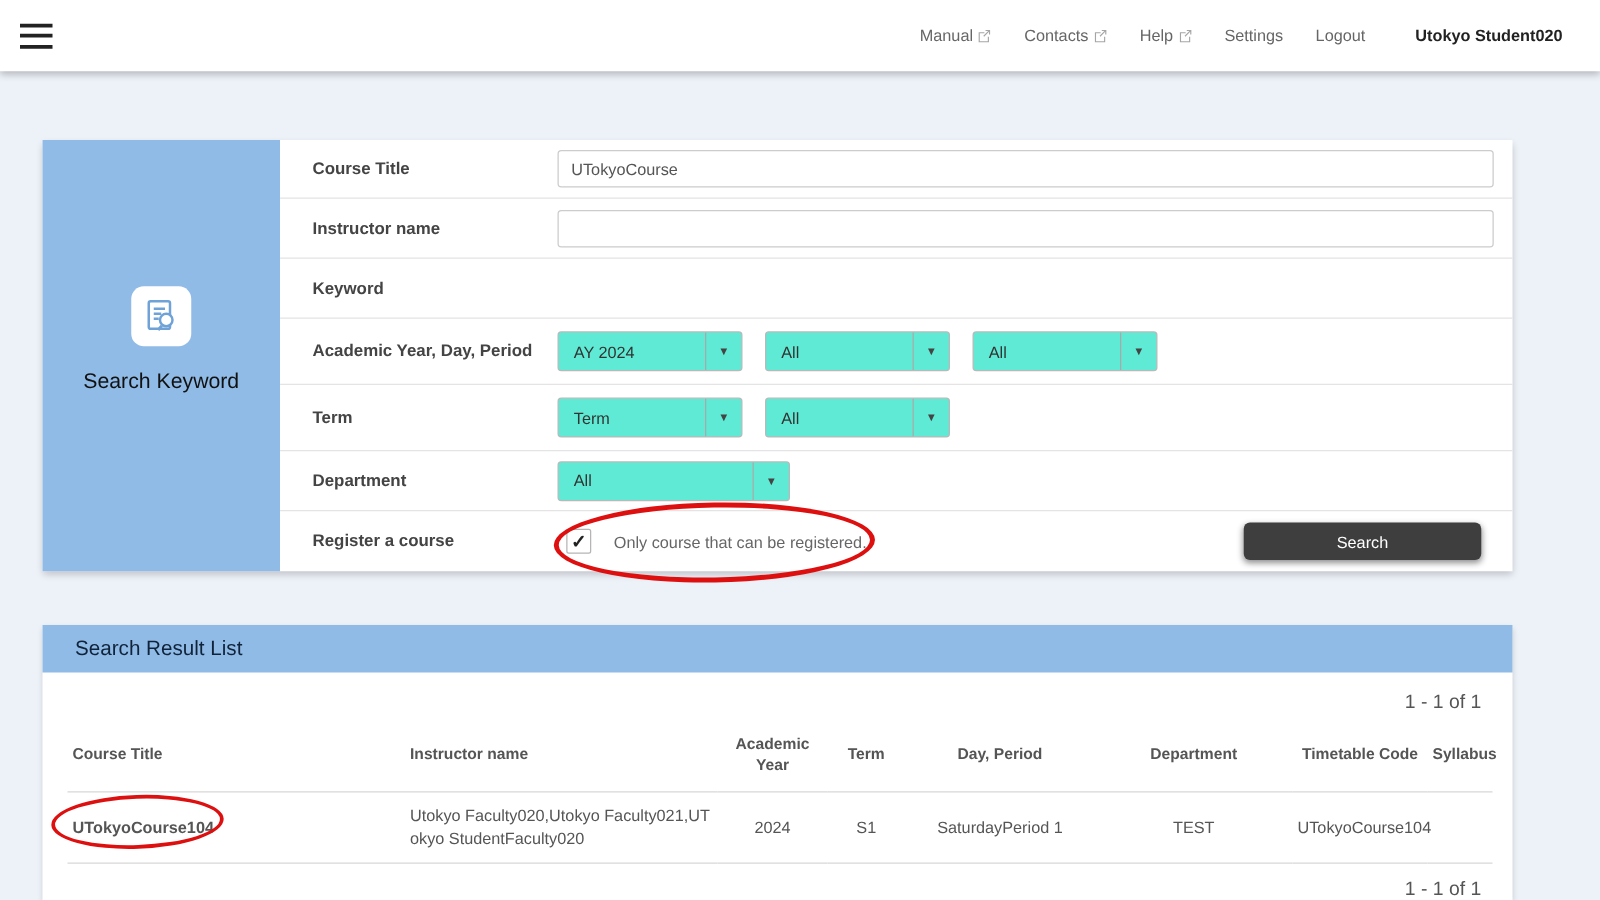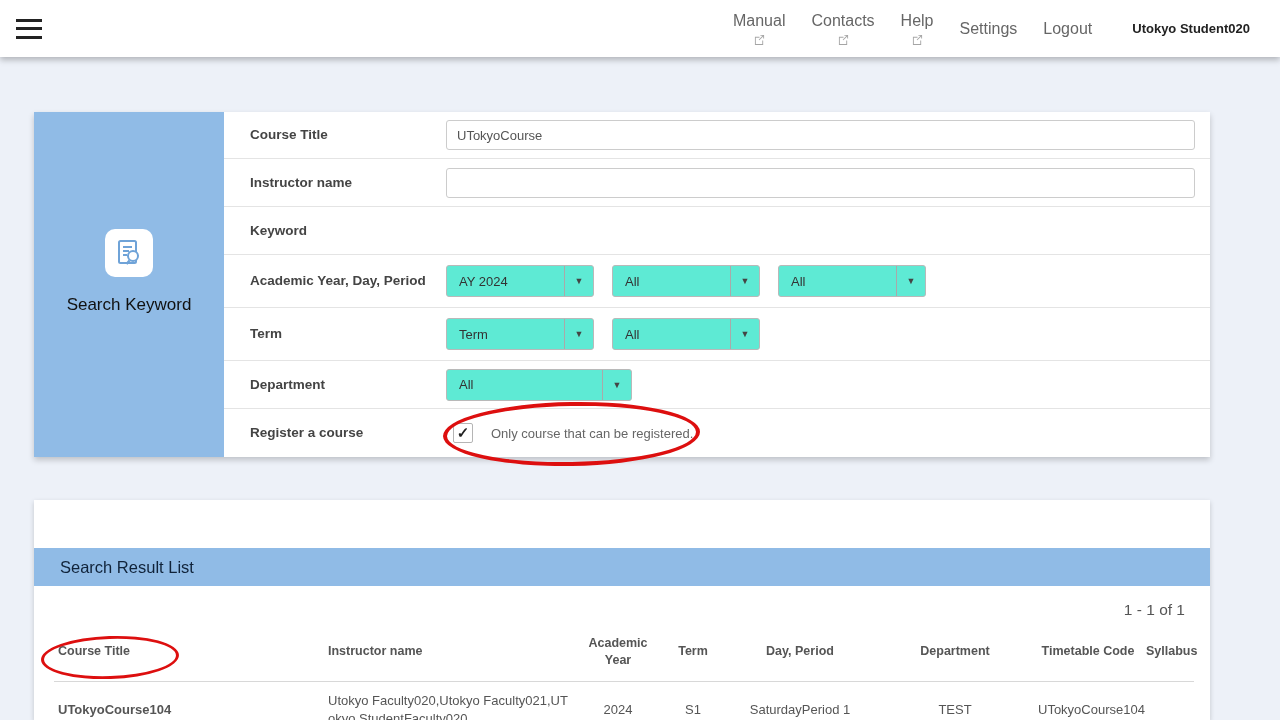--- a/index.html
+++ b/index.html
@@ -16,21 +16,21 @@
     position: absolute; top: 0; left: 0; width: 1280px; height: 57px;
     background: #ffffff;
     box-shadow: 0 3px 6px rgba(0,0,0,0.25);
     display: flex; align-items: center; justify-content: space-between;
     padding: 0 30px 0 16px;
     z-index: 5;
   }
   .hamburger { width: 26px; height: 20px; display: flex; flex-direction: column; justify-content: space-between; cursor: pointer; background: none; border: none; }
   .hamburger span { display: block; height: 3px; width: 26px; background: #222; }
   .top-nav { display: flex; align-items: center; gap: 26px; }
-  .nav-item { font-size: 16px; color: #666; cursor: pointer; display: flex; align-items: center; gap: 4px; text-decoration: none; flex-direction: column; }
+  .nav-item { font-size: 13px; color: #666; cursor: pointer; display: flex; align-items: center; gap: 4px; text-decoration: none; }
   .ext-icon { width: 11px; height: 11px; opacity: 0.75; }
   .nav-user { font-size: 13px; font-weight: bold; color: #222; margin-left: 14px; }
 
   
   .search-card {
     position: absolute; left: 34px; top: 112px; width: 1176px; height: 345px;
     background: #ffffff;
     box-shadow: 0 3px 6px rgba(0,0,0,0.2);
     display: flex;
   }
@@ -94,21 +94,21 @@
     font-family: "Liberation Sans", sans-serif;
   }
 
   
   .results-card {
     position: absolute; left: 34px; top: 500px; width: 1176px; height: 220px;
     background: #ffffff;
     box-shadow: 0 2px 5px rgba(0,0,0,0.18);
   }
   .results-header {
-    height: 38px; background: #90bbe6; display: flex; align-items: center; padding-left: 26px; margin-top: 48px;
+    height: 38px; background: #90bbe6; display: flex; align-items: center; padding-left: 26px;
   }
   .results-title { font-size: 16.5px; color: #10233a; }
   .pagination { text-align: right; padding-right: 25px; font-size: 15.5px; color: #555; }
   .pagination.top { margin-top: 15px; }
   .pagination.bottom { margin-top: 12px; }
 
   .results-table { width: 1140px; margin: 6px 16px 0 20px; border-collapse: collapse; table-layout: fixed; }
   .results-table th {
     font-size: 12.5px; font-weight: bold; color: #555;
     padding: 10px 4px 12px 4px; border-bottom: 1px solid #d8d8d8;
@@ -248,20 +248,21 @@
 
     <div class="form-row row-h48">
       <div class="form-label">Register a course</div>
       <div class="form-control">
         <div class="checkbox-wrap">
           <div class="checkbox">
             <span>✓</span>
           </div>
           <span class="checkbox-label">Only course that can be registered.</span>
         </div>
+        <button class="search-button">Search</button>
       </div>
     </div>
   </div>
 </section>
 
 <section class="results-card">
   <div class="results-header">
     <span class="results-title">Search Result List</span>
   </div>
   <div class="pagination top">1 - 1 of 1</div>

